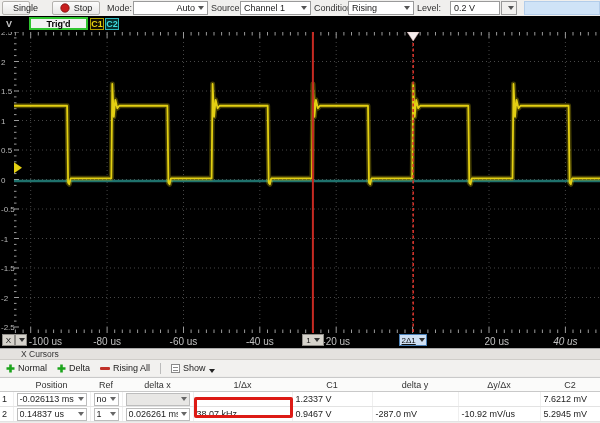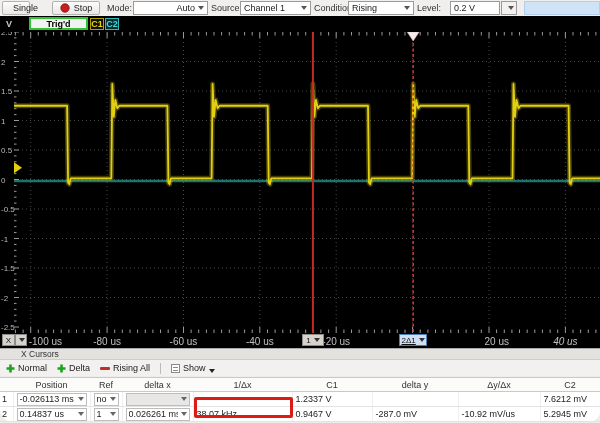--- a/index.html
+++ b/index.html
@@ -55,21 +55,21 @@
   
   #cursors-panel { position:absolute; left:0; top:348px; width:600px; height:75px; background:#eeedeb; border-top:1px solid #aaa; }
   #panel-title { height:11px; background:#e4e2df; border-bottom:1px solid #cfcdc9; padding-left:21px; display:flex; align-items:center; font-size:8.5px; color:#333; }
   #panel-toolbar { height:16px; display:flex; align-items:center; padding-left:6px; gap:10px; background:#f2f1ef; }
   .pt-btn { display:flex; align-items:center; gap:3px; color:#222; }
   .vsep { width:1px; height:11px; background:#bbb; }
   .show-icon { width:9px; height:9px; border:1px solid #8a8a8a; background:#fff; position:relative; }
   .show-icon::before { content:""; position:absolute; left:1px; right:1px; top:2px; height:1px; background:#888; box-shadow:0 3px 0 #888; }
   .show-caret { width:0; height:0; border-left:3px solid transparent; border-right:3px solid transparent; border-top:4px solid #222; margin-top:5px; }
 
-  #cursor-table { position:absolute; left:0; top:28px; width:600px; border-collapse:collapse; table-layout:fixed; background:#fff;border-radius:13px; }
+  #cursor-table { position:absolute; left:0; top:28px; width:600px; border-collapse:collapse; table-layout:fixed; background:#fff; }
   #cursor-table th { height:14px; font-weight:normal; color:#333; border-bottom:1px solid #c9c9c9; border-top:1px solid #c9c9c9; background:#fbfbfa; text-align:center; font-size:9px; }
   #cursor-table td { height:15px; border-bottom:1px solid #e3e3e3; border-right:1px solid #efefef; padding:0 3px; font-size:9px; color:#222; white-space:nowrap; overflow:hidden; }
   .rownum { text-align:left; color:#333; padding-left:2px !important; }
   .tcombo { display:flex; align-items:center; height:13px; border:1px solid #bdbdbd; background:#fff; padding:0 2px; }
   .tcombo .txt { flex:1; overflow:hidden; white-space:nowrap; }
   .tcombo .caret { border-top-color:#666; }
   .tcombo.disabled { background:#e8e7e5; }
 
   #red-annotation { position:absolute; left:194px; top:397px; width:99px; height:21px; border:3px solid #dd1b15; border-radius:2px; z-index:30; }
 </style>

